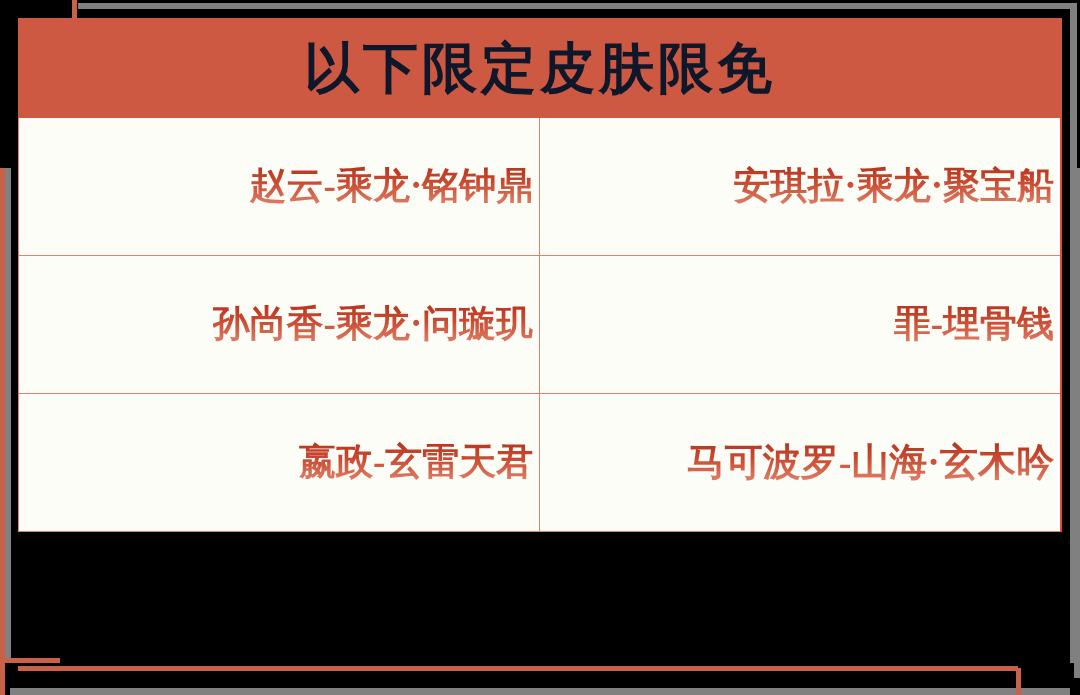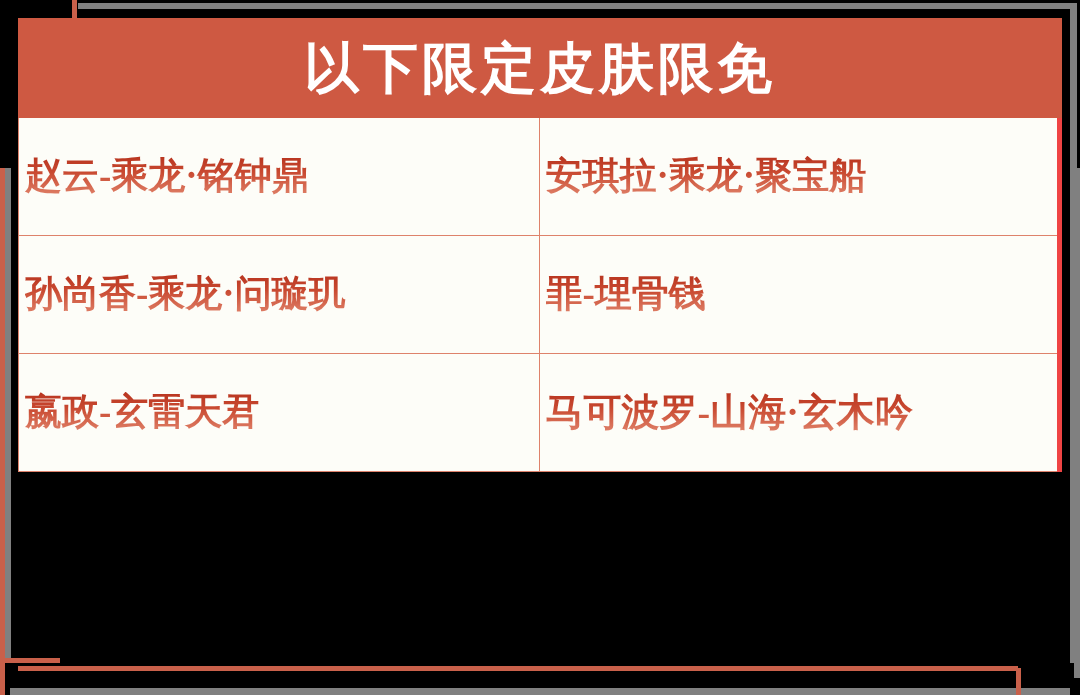--- a/index.html
+++ b/index.html
@@ -84,46 +84,46 @@
   
   #title-band {
     height: 100px;
     background: #CE5942;
     display: flex;
     align-items: center;
     justify-content: center;
     box-sizing: border-box;
   }
   #title-text {
-    color: #ffffff;
+    color: #0f172a;
     font-family: "Liberation Sans", "DejaVu Sans", sans-serif;
     font-weight: bold;
     font-size: 55px;
     letter-spacing: 4px;
     line-height: 1;
     white-space: nowrap;
   }
 
   
   #skin-table {
     width: 100%;
     border-collapse: collapse;
     table-layout: fixed;
     background: #FDFDF8;
   }
   #skin-table td {
     border: 1px solid #DE826B;
     height: 113px;
-    text-align: left;
+    text-align: right;
     vertical-align: middle;
-    padding: 2px 6px;
+    padding: 12px 6px;
   }
   #skin-table tr:first-child td { border-top: none; }
   #skin-table td:first-child { border-left: 1px solid #DE826B; }
-  #skin-table td:last-child  { border-right: 5px solid #ef4444; }
+  #skin-table td:last-child  { border-right: 2px solid #ef4444; }
 
   .skin-name {
     display: inline-block;
     font-family: "Liberation Serif", "DejaVu Serif", serif;
     font-weight: bold;
     font-size: 37px;
     line-height: 1.1;
     white-space: nowrap;
     color: #C5452E;
     background: linear-gradient(to bottom, #B8341F 0%, #C94A31 40%, #E0836B 100%);

